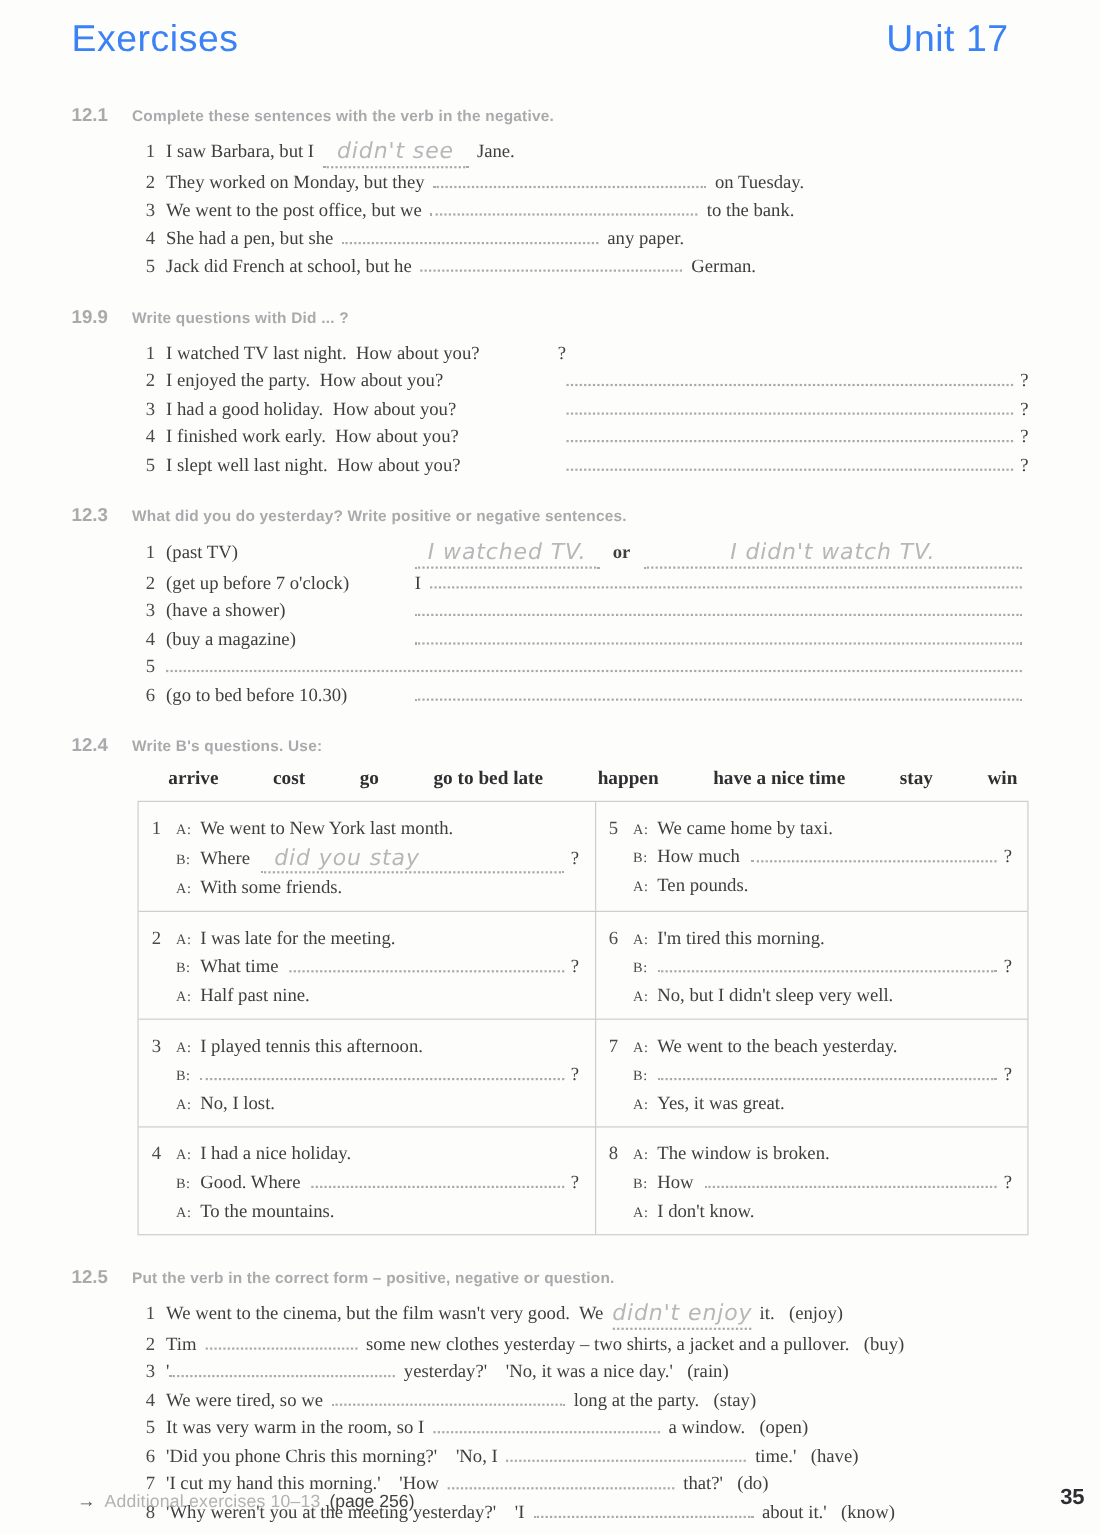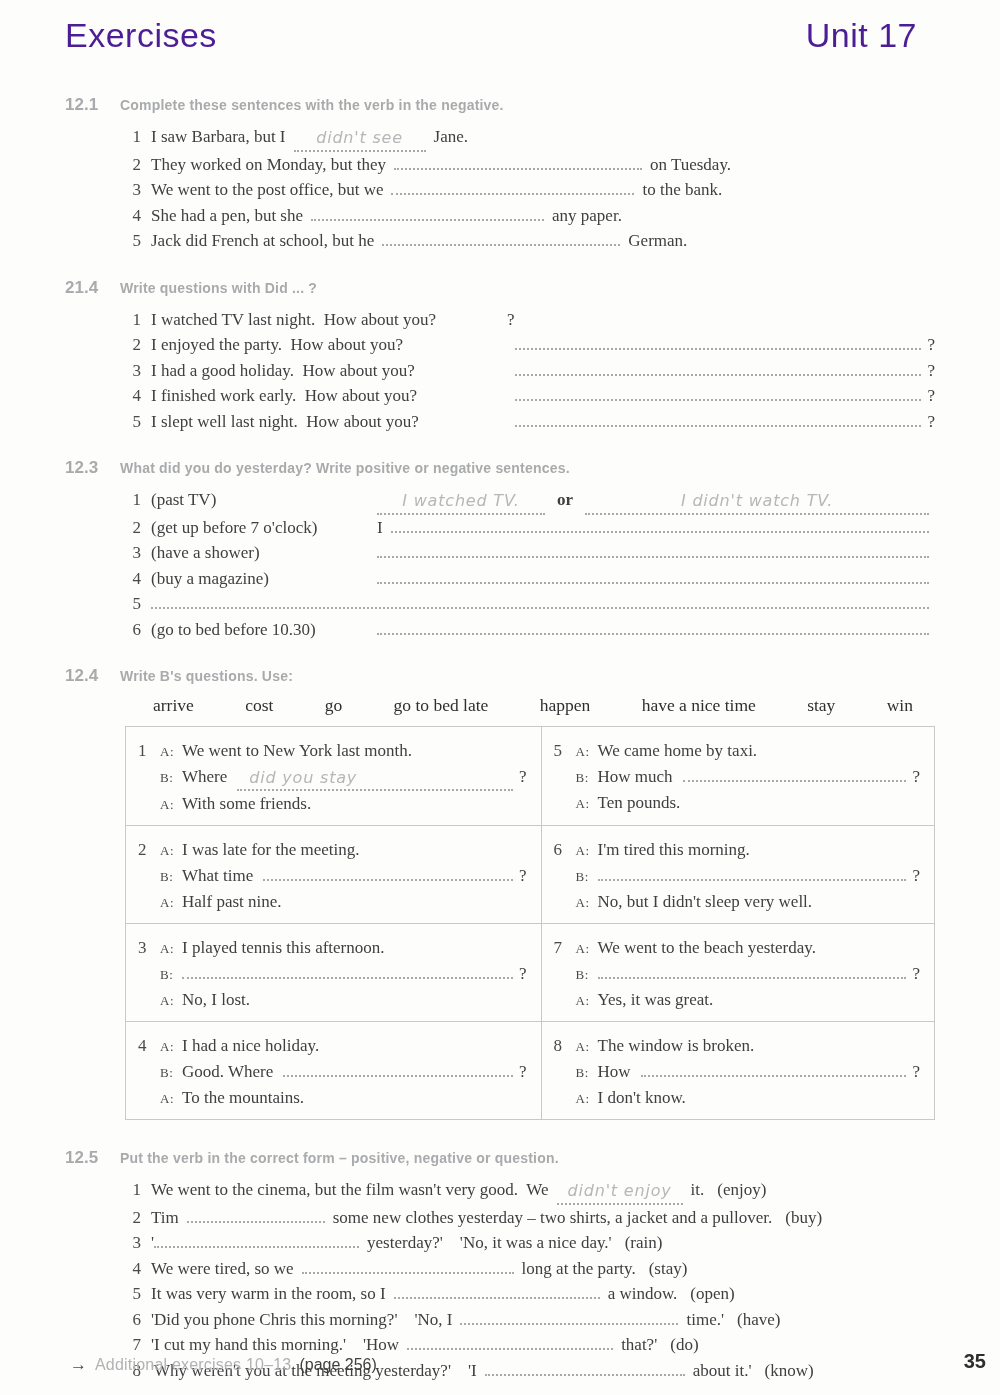--- a/index.html
+++ b/index.html
@@ -6,21 +6,21 @@
   .page {
     position:relative; width:1000px; height:1395px; margin:0 auto;
     background:#fdfdfc; box-sizing:border-box; padding:16px 65px 0 65px;
     overflow:hidden;
     font-family:"Liberation Serif", serif; color:#3f3f41; font-size:17px;
   }
   
   .page-header { display:flex; justify-content:space-between; align-items:flex-start; }
   .page-title, .unit-label {
     font-family:"Liberation Sans", sans-serif; font-weight:500;
-    font-size:34px; color:#4c1d95; letter-spacing:0.5px; margin:0;
+    font-size:34px; color:#3b82f6; letter-spacing:0.5px; margin:0;
   }
   .unit-label { margin-right:18px; }
   
   .exercise { margin-top:24px; }
   .ex-head { display:flex; align-items:baseline; margin-bottom:9px; }
   .ex-num {
     width:55px; flex-shrink:0;
     font-family:"Liberation Sans", sans-serif; font-weight:600;
     font-size:17px; color:#a8aaac;
   }
@@ -38,33 +38,33 @@
   }
   .txt { white-space:pre-wrap; }
   .blank {
     display:inline-block; border-bottom:2px dotted #a9a9a9;
     min-width:36px; margin:0 8px; text-align:center; flex-shrink:0;
   }
   .blank.grow { flex:1 1 auto; margin-right:6px; }
   .blank.left { text-align:left; padding-left:22px; }
   .hand {
     font-family:"DejaVu Sans", sans-serif; font-style:italic;
-    font-size:16px; color:#b7b7b9; letter-spacing:0.8px;
+    font-size:20px; color:#b7b7b9; letter-spacing:0.8px;
     position:relative; top:1px; white-space:nowrap;
   }
   .qmark { color:#3f3f41; }
   .or-word { font-weight:700; margin:0 4px; }
   
   .prompt2 { width:356px; flex-shrink:0; white-space:pre-wrap; }
   
   .prompt3 { width:226px; flex-shrink:0; white-space:pre-wrap; }
   
   .word-bank {
     display:flex; justify-content:space-between; align-items:baseline;
-    margin:4px 22px 10px 28px; font-weight:400; font-size:17.5px; color:#2f2f31;
+    margin:4px 10px 10px 28px; font-weight:700; font-size:17.5px; color:#2f2f31;
   }
   .dlg-table {
     display:grid; grid-template-columns:51.3% 48.7%;
     border:1px solid #c9c9c9; background:#fdfdfc;
   }
   .cell {
     box-sizing:border-box; min-height:89px; padding:11px 14px 8px 12px;
     display:flex; align-items:flex-start;
   }
   .cell.bt { border-top:1px solid #c9c9c9; }
@@ -138,21 +138,21 @@
         <span class="inum">5</span>
         <span class="txt">Jack did French at school, but he</span>
         <span class="blank" style="width:238px;"></span>
         <span class="txt">German.</span>
       </div>
     </div>
   </section>
 
   <section class="exercise">
     <div class="ex-head">
-      <span class="ex-num">21.4</span>
+      <span class="ex-num">19.9</span>
       <span class="ex-title"><span>Write questions with</span> <span class="bold-part">Did ... ?</span></span>
     </div>
     <div class="ex-body">
       <div class="row">
         <span class="inum">1</span>
         <span class="prompt2">I watched TV last night.  How about you?</span>
         <span class="qmark">?</span>
       </div>
       <div class="row">
         <span class="inum">2</span>

